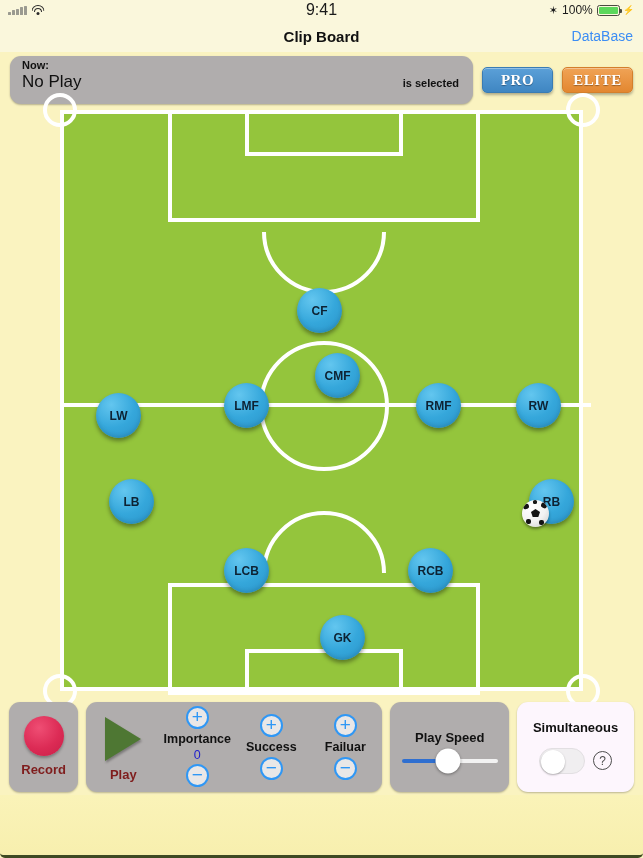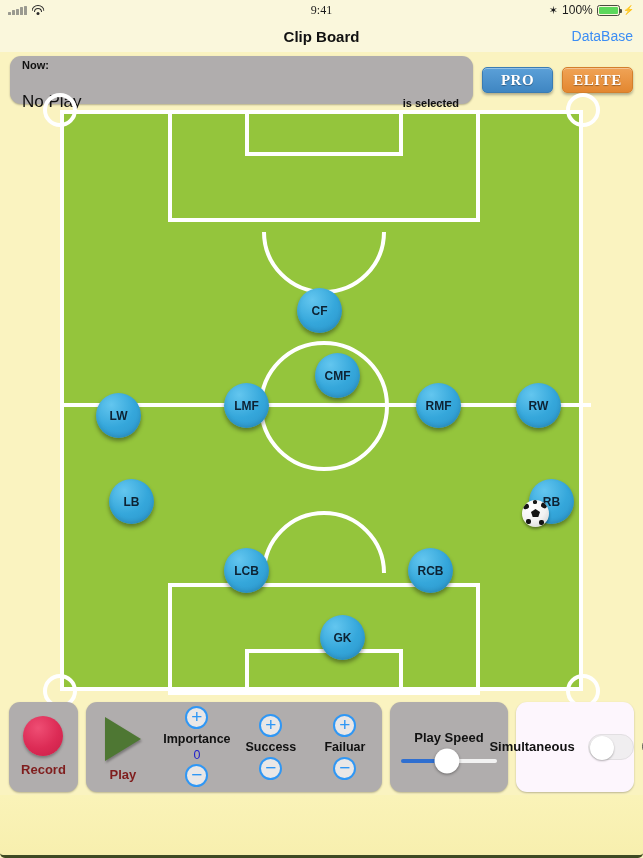--- a/index.html
+++ b/index.html
@@ -33,21 +33,21 @@
     border: 1.6px solid #2a2a2a; border-bottom: none; border-radius: 50% 50% 0 0 / 100% 100% 0 0;
   }
   .wifi span:nth-child(1){ width: 13px; height: 6px; top: 0; }
   .wifi span:nth-child(2){ width: 8px; height: 4px; top: 3px; }
   .wifi span:nth-child(3){
     width: 3px; height: 3px; top: 7px; background: #2a2a2a;
     border-radius: 50%; border: none;
   }
   .sb-time {
     position: absolute; left: 0; right: 0; text-align: center;
-    font-size: 12px; font-weight: 400; color: #1a1a1a; font-family: Liberation Serif, serif;
+    font-size: 16px; font-weight: 400; color: #1a1a1a;
   }
   .sb-right {
     margin-left: auto; display: flex; align-items: center; gap: 4px;
     font-size: 12px;
   }
   .bt { font-size: 11px; color: #1a1a1a; }
   .batt {
     width: 23px; height: 11px; border: 1px solid #4a4a40;
     border-radius: 2.5px; padding: 1px; position: relative;
   }
@@ -83,21 +83,21 @@
   .nowbox {
     flex: 1; height: 48px;
     background: #b0adad;
     border-radius: 11px;
     box-shadow: 0 1px 2px rgba(0,0,0,.28);
     padding: 3px 10px 0 12px;
     position: relative;
   }
   .now-label { font-size: 11px; font-weight: 700; color: #101010; }
   .now-row { display: flex; align-items: baseline; justify-content: space-between; margin-top: 1px; }
-  .now-play { font-size: 17px; color: #101010; margin-top: 20px; }
+  .now-play { font-size: 17px; color: #101010; }
   .now-sel { font-size: 11px; font-weight: 700; color: #101010; padding-right: 4px; }
   .pillbtn {
     width: 71px; height: 26px; border-radius: 5px;
     display: flex; align-items: center; justify-content: center;
     font-family: "Liberation Serif", serif;
     font-weight: 700; font-size: 15px; color: #fff;
     letter-spacing: .5px;
     box-shadow: 0 2px 3px rgba(0,0,0,.3), inset 0 1px 0 rgba(255,255,255,.35);
     text-shadow: 0 1px 1px rgba(0,0,0,.35);
   }
@@ -201,21 +201,21 @@
   .slider .trk-r { position: absolute; right: 0; top: 0; height: 4px; width: 52%; background: #f2f2f2; border-radius: 2px; }
   .slider .thumb {
     position: absolute; left: 48%; top: 50%;
     transform: translate(-50%, -50%);
     width: 25px; height: 25px; border-radius: 50%;
     background: #ffffff; box-shadow: 0 1px 3px rgba(0,0,0,.4);
   }
 
   .p-sim {
     width: 118px; background: #fdf6fd;
-    display: flex; flex-direction: row; align-items: center;
+    display: flex; flex-direction: column; align-items: center;
     justify-content: center; gap: 13px; position: relative;
   }
   .sim-title { font-size: 13px; font-weight: 700; color: #111; }
   .sim-row { display: flex; align-items: center; gap: 8px; }
   .toggle {
     width: 46px; height: 26px; border-radius: 13px;
     background: #f0eef0; border: 1px solid #e2dfe2;
     position: relative;
   }
   .toggle i {

